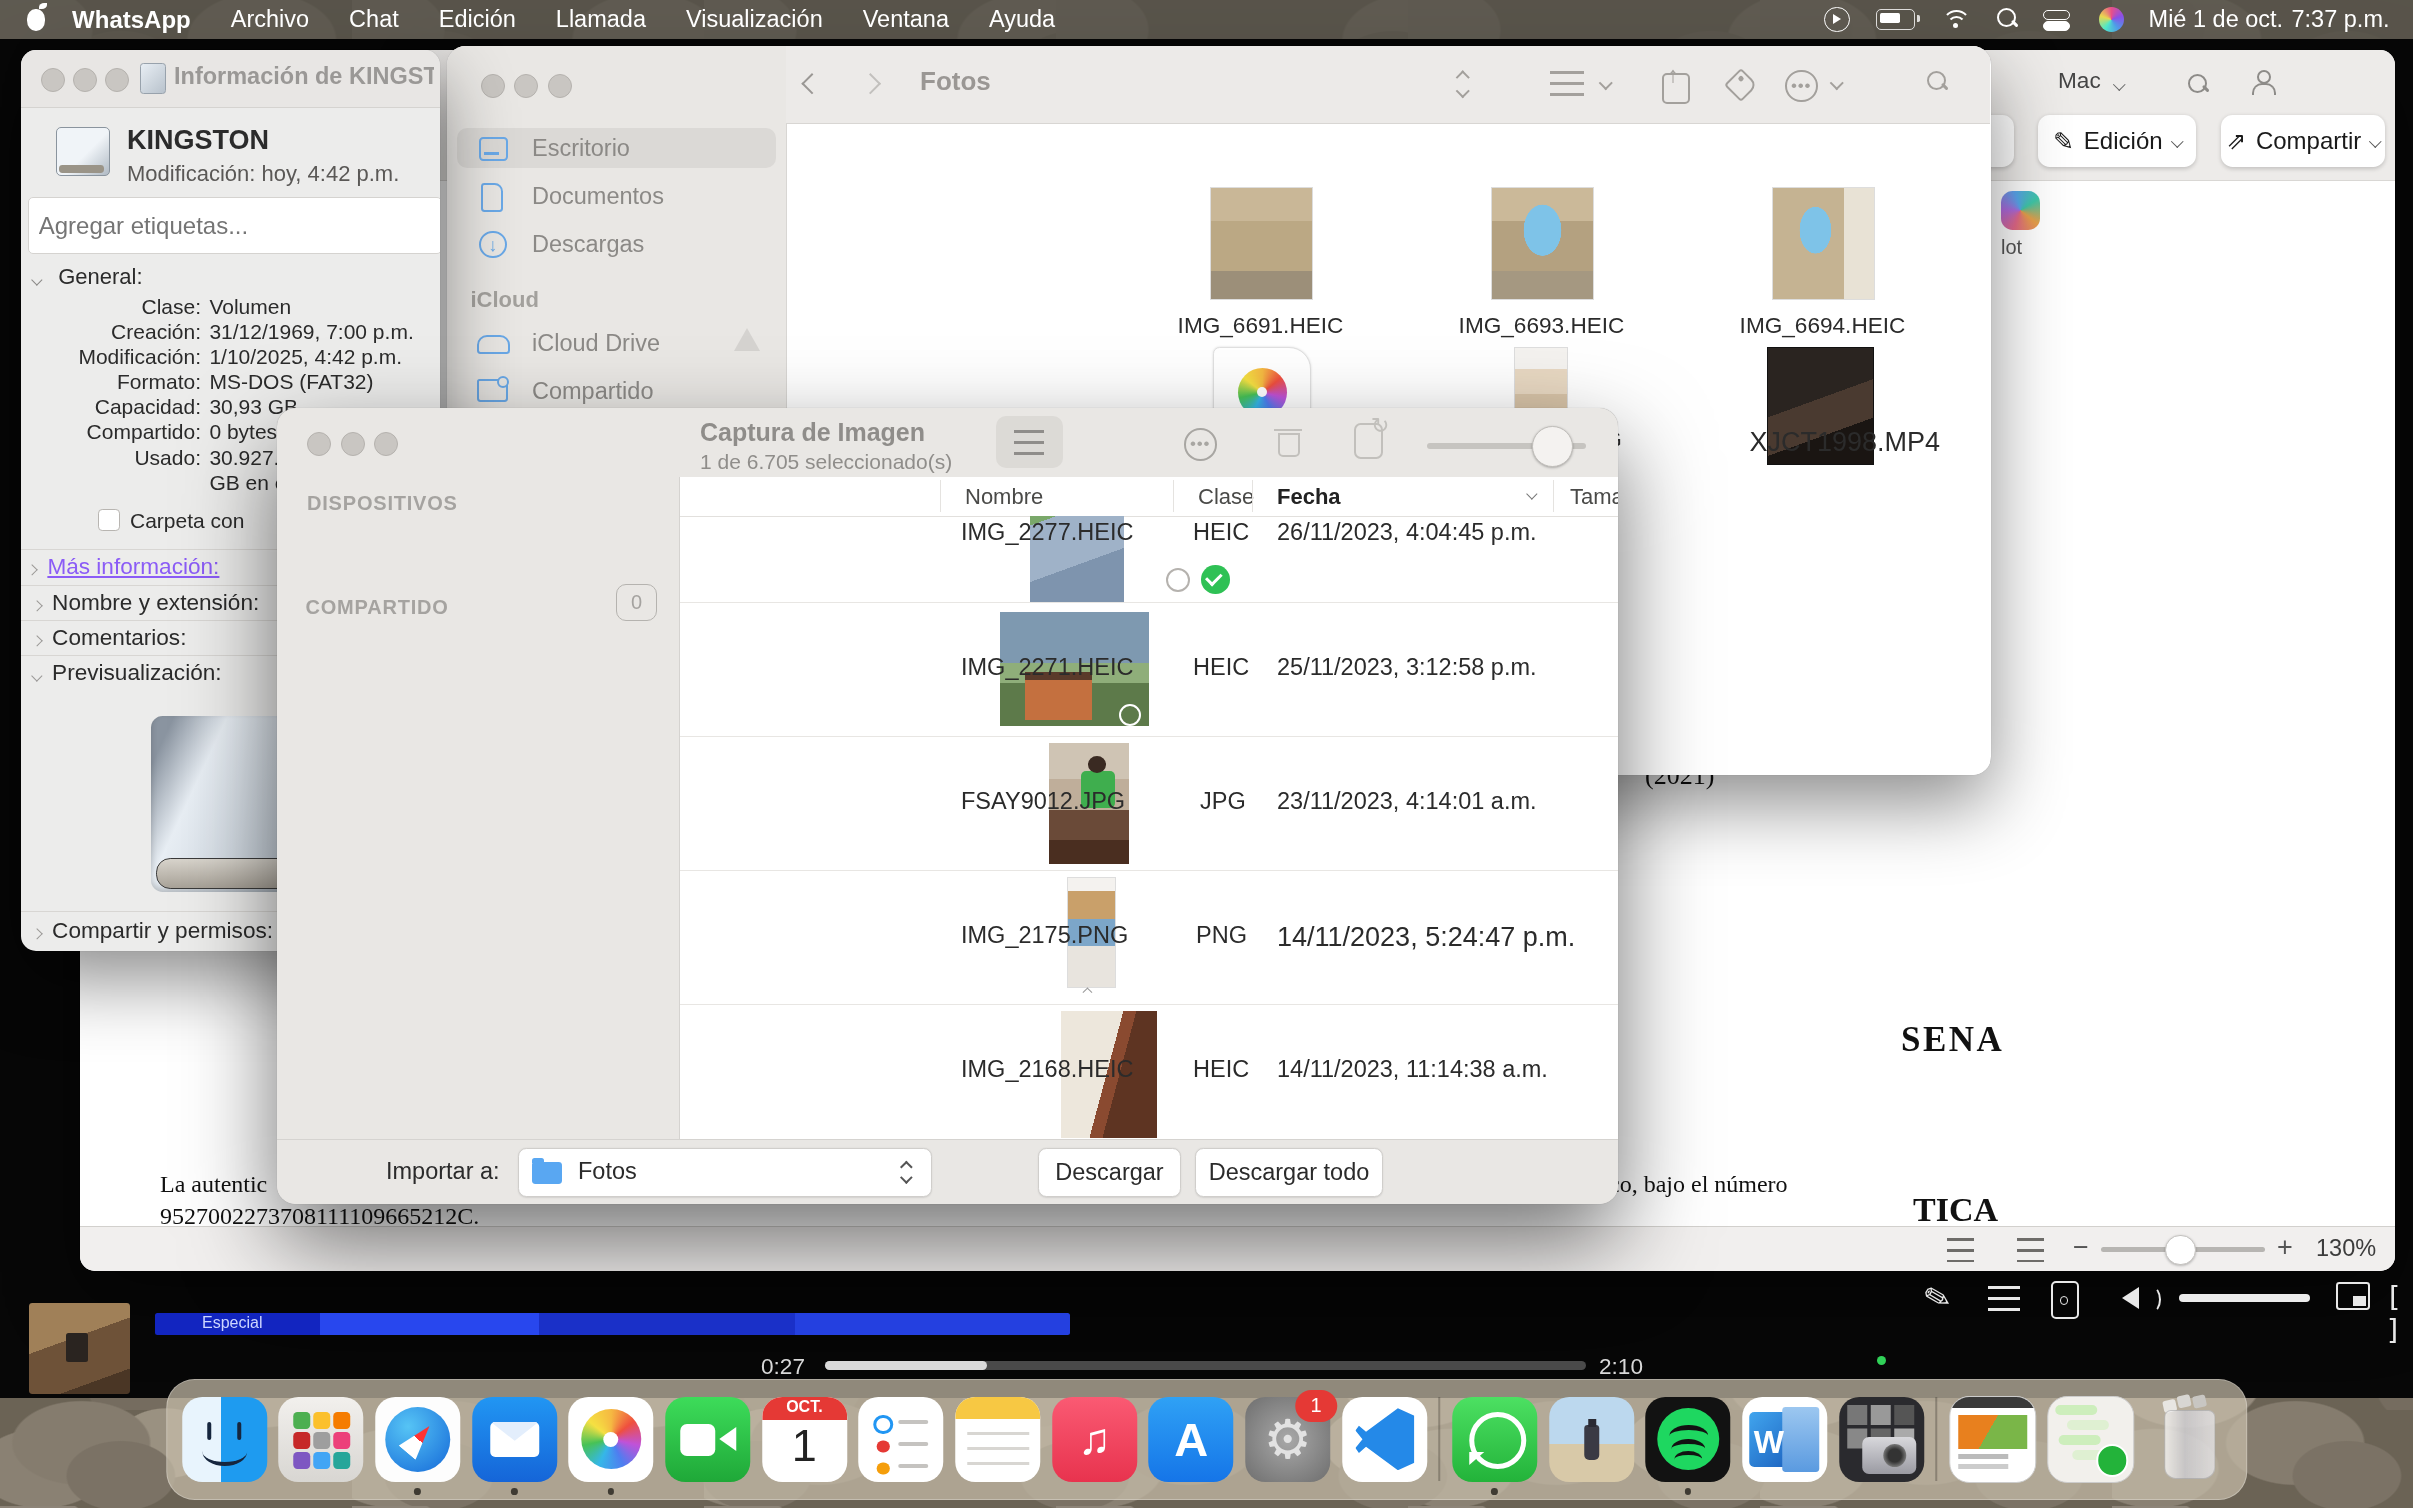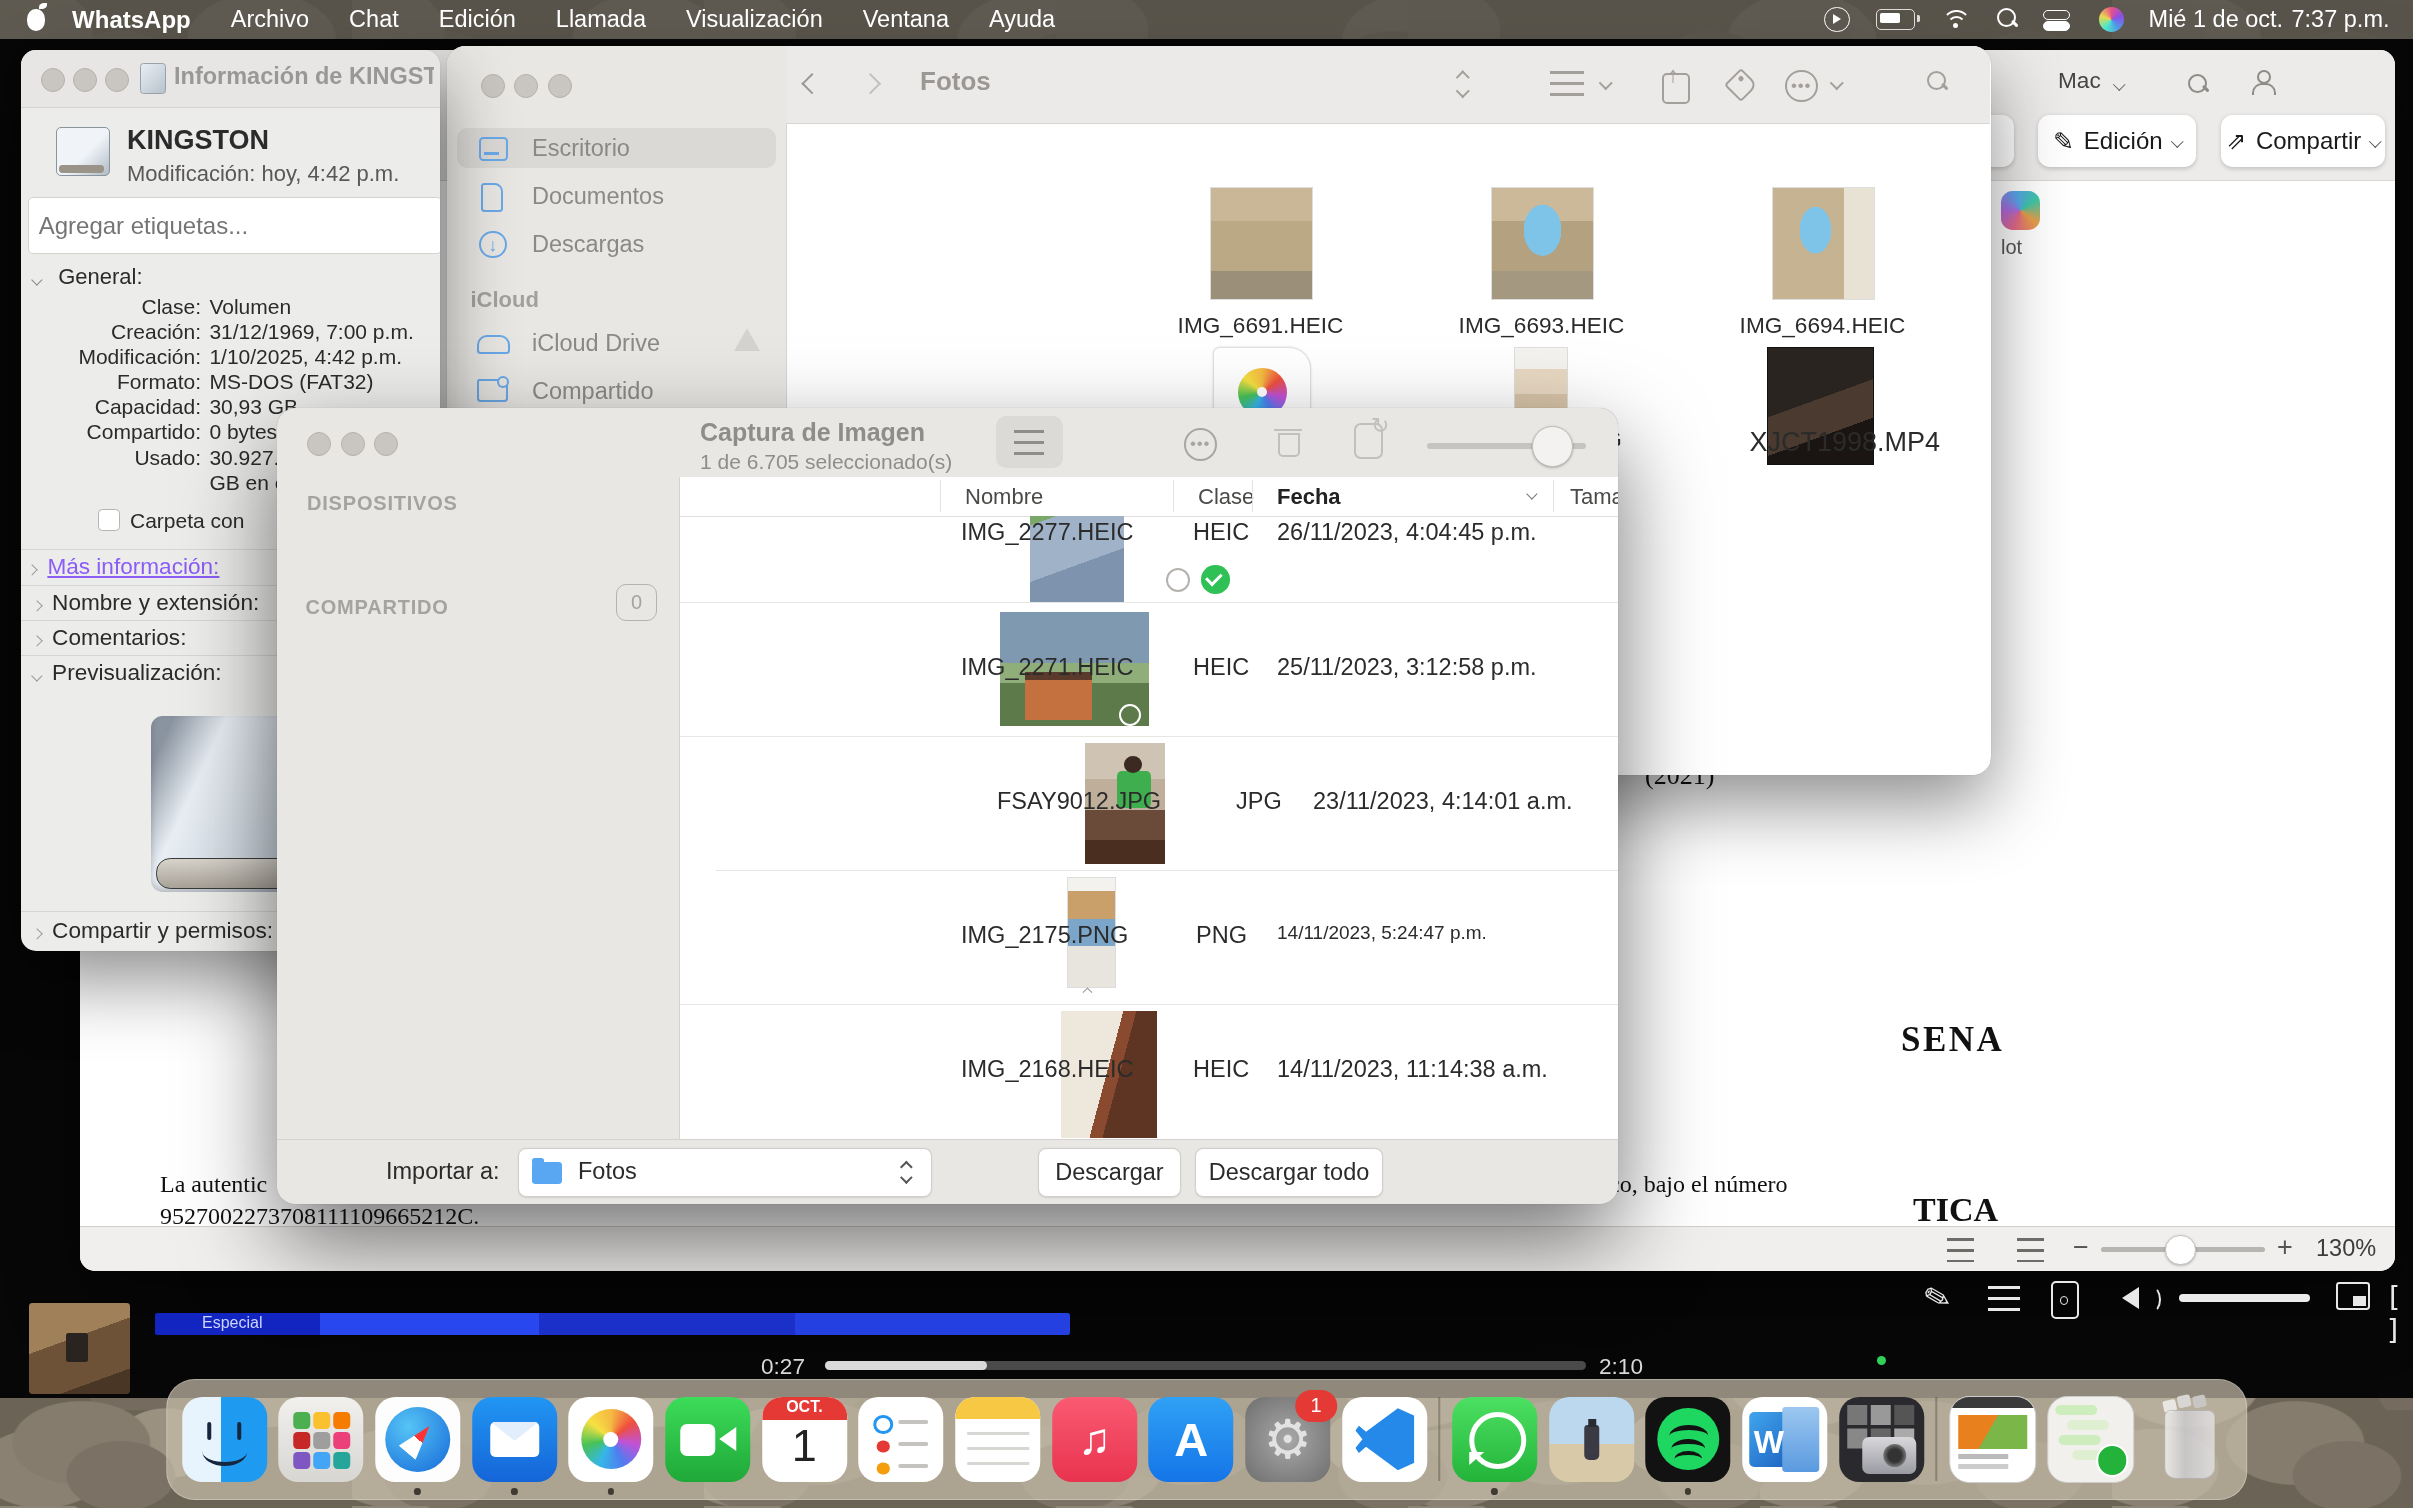--- a/index.html
+++ b/index.html
@@ -301,36 +301,36 @@
       <div class="abs" style="left:0;top:125px;width:938px;height:134px;border-bottom:0.8px solid #e8e6e3;">
         <span style="position:absolute;left:320px;top:10px;width:149px;height:114px;background:linear-gradient(180deg,#7e99b0 0 45%,#8fae7a 45% 62%,#5d7a4a 62%);">
           <i style="position:absolute;left:25px;top:60px;width:67px;height:40px;background:#c4703f;border-top:8.4px solid #5a3a2a;"></i>
         </span>
         <span style="position:absolute;left:281px;top:52px;font-size:23.5px;color:#2b2b2b;">IMG_2271.HEIC</span>
         <span style="position:absolute;left:513px;top:52px;font-size:23.5px;color:#2b2b2b;">HEIC</span>
         <span style="position:absolute;left:597px;top:52px;font-size:23.5px;color:#2b2b2b;">25/11/2023, 3:12:58 p.m.</span>
         <span class="ring" style="position:absolute;left:439px;top:102px;width:18.4px;height:18.4px;border-color:#fff;"></span>
       </div>
 
-      <div class="abs" style="left:0;top:259px;width:938px;height:134px;border-bottom:0.8px solid #e8e6e3;margin-left:36px;">
+      <div class="abs" style="left:0;top:259px;width:938px;height:134px;border-bottom:0.8px solid #e8e6e3;">
         <span style="position:absolute;left:369px;top:6.7px;width:80px;height:121px;background:linear-gradient(180deg,#cfc4b4 0 30%,#bfae9a 30% 55%,#6a4a38 55% 80%,#4a2e20 80%);">
           <i style="position:absolute;left:32px;top:28.5px;width:34px;height:37px;background:#3fae4e;border-radius:5px;"></i>
           <i style="position:absolute;left:39px;top:13.4px;width:18.4px;height:17px;background:#3a2a22;border-radius:50%;"></i>
         </span>
         <span style="position:absolute;left:281px;top:52px;font-size:23.5px;color:#2b2b2b;">FSAY9012.JPG</span>
         <span style="position:absolute;left:520px;top:52px;font-size:23.5px;color:#2b2b2b;">JPG</span>
         <span style="position:absolute;left:597px;top:52px;font-size:23.5px;color:#2b2b2b;">23/11/2023, 4:14:01 a.m.</span>
       </div>
 
       <div class="abs" style="left:0;top:393px;width:938px;height:134px;border-bottom:0.8px solid #e8e6e3;">
         <span style="position:absolute;left:387px;top:6.7px;width:47px;height:109px;background:linear-gradient(180deg,#f4f2ef 0 12%,#c9a06a 12% 38%,#7ca6c9 38% 62%,#e8e4de 62%);border:0.8px solid #ddd;"></span>
         <span class="chev u" style="position:absolute;left:404px;top:119px;width:5.9px;height:5.9px;border-width:1.7px;color:#999;"></span>
         <span style="position:absolute;left:281px;top:52px;font-size:23.5px;color:#2b2b2b;">IMG_2175.PNG</span>
         <span style="position:absolute;left:516px;top:52px;font-size:23.5px;color:#2b2b2b;">PNG</span>
-        <span style="position:absolute;left:597px;top:52px;font-size:19px;color:#2b2b2b;">14/11/2023, 5:24:47 p.m.</span>
+        <span style="position:absolute;left:597px;top:52px;font-size:27px;color:#2b2b2b;">14/11/2023, 5:24:47 p.m.</span>
       </div>
 
       <div class="abs" style="left:0;top:527px;width:938px;height:134px;overflow:hidden;">
         <span style="position:absolute;left:381px;top:6.7px;width:96px;height:127px;background:linear-gradient(105deg,#ede7dc 0 48%,#8a4a30 48% 58%,#5e3422 58%);"></span>
         <span style="position:absolute;left:281px;top:52px;font-size:23.5px;color:#2b2b2b;">IMG_2168.HEIC</span>
         <span style="position:absolute;left:513px;top:52px;font-size:23.5px;color:#2b2b2b;">HEIC</span>
         <span style="position:absolute;left:597px;top:52px;font-size:23.5px;color:#2b2b2b;">14/11/2023, 11:14:38 a.m.</span>
       </div>
     </div>
 

